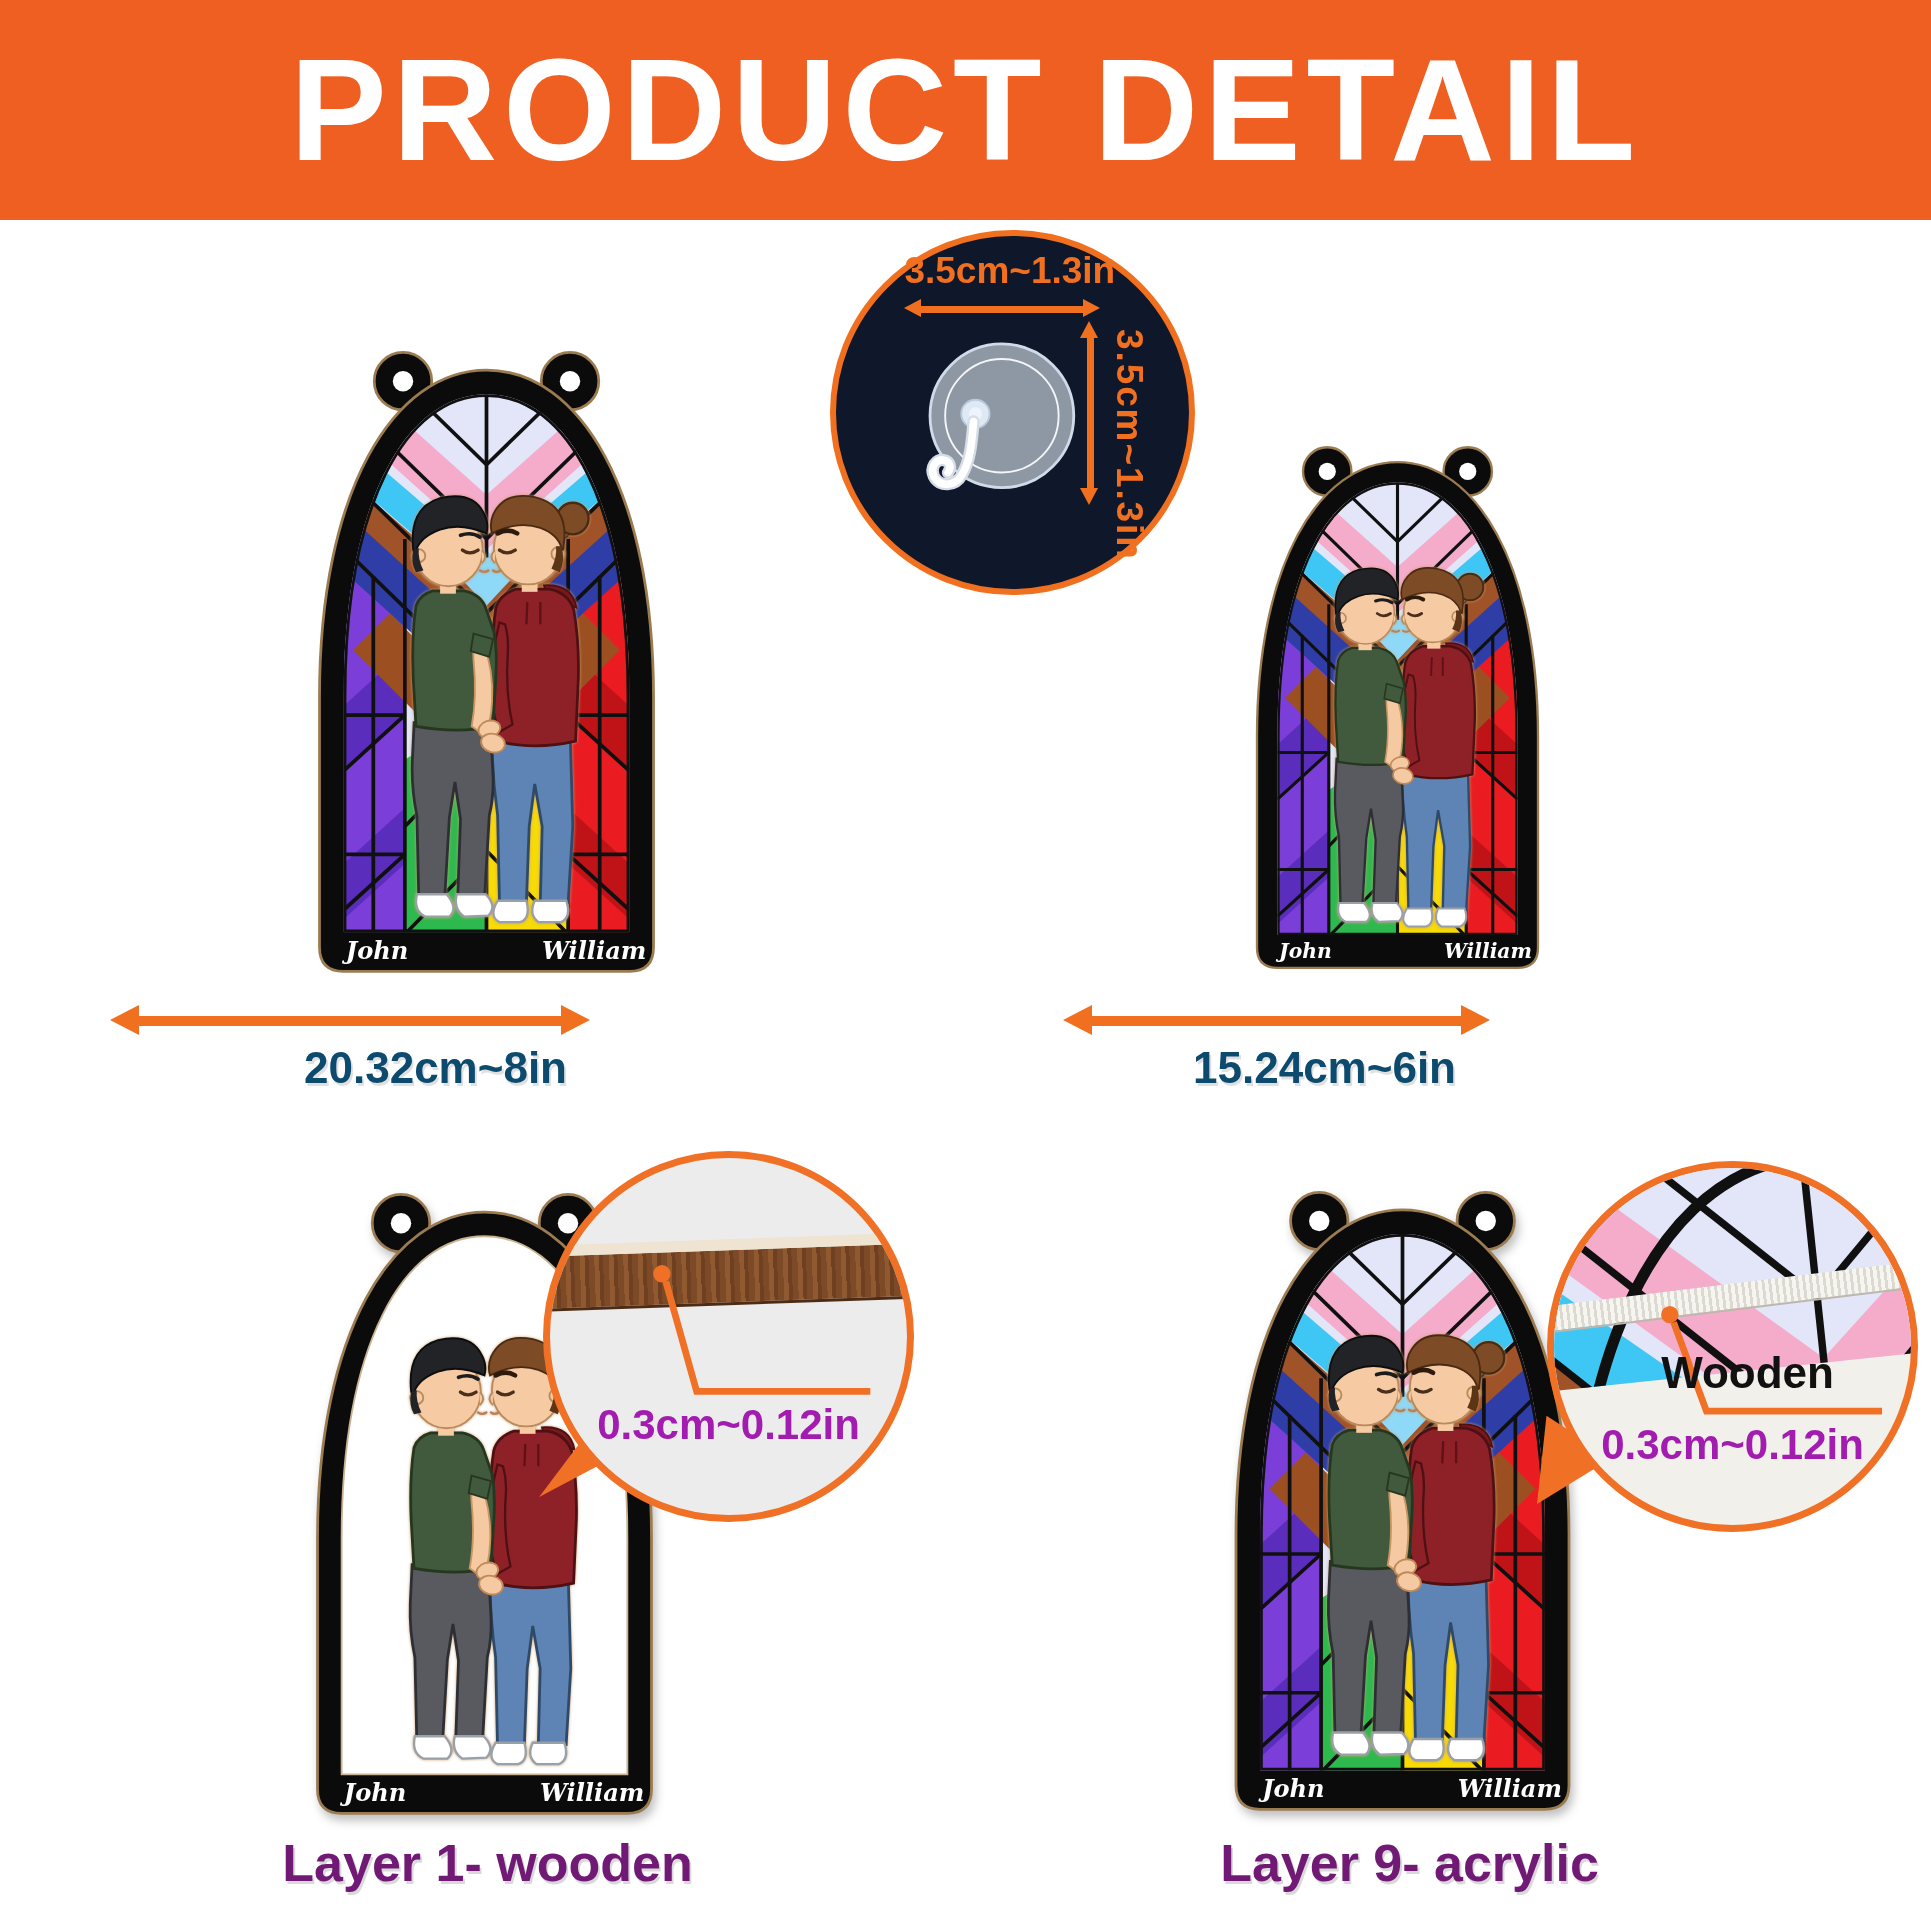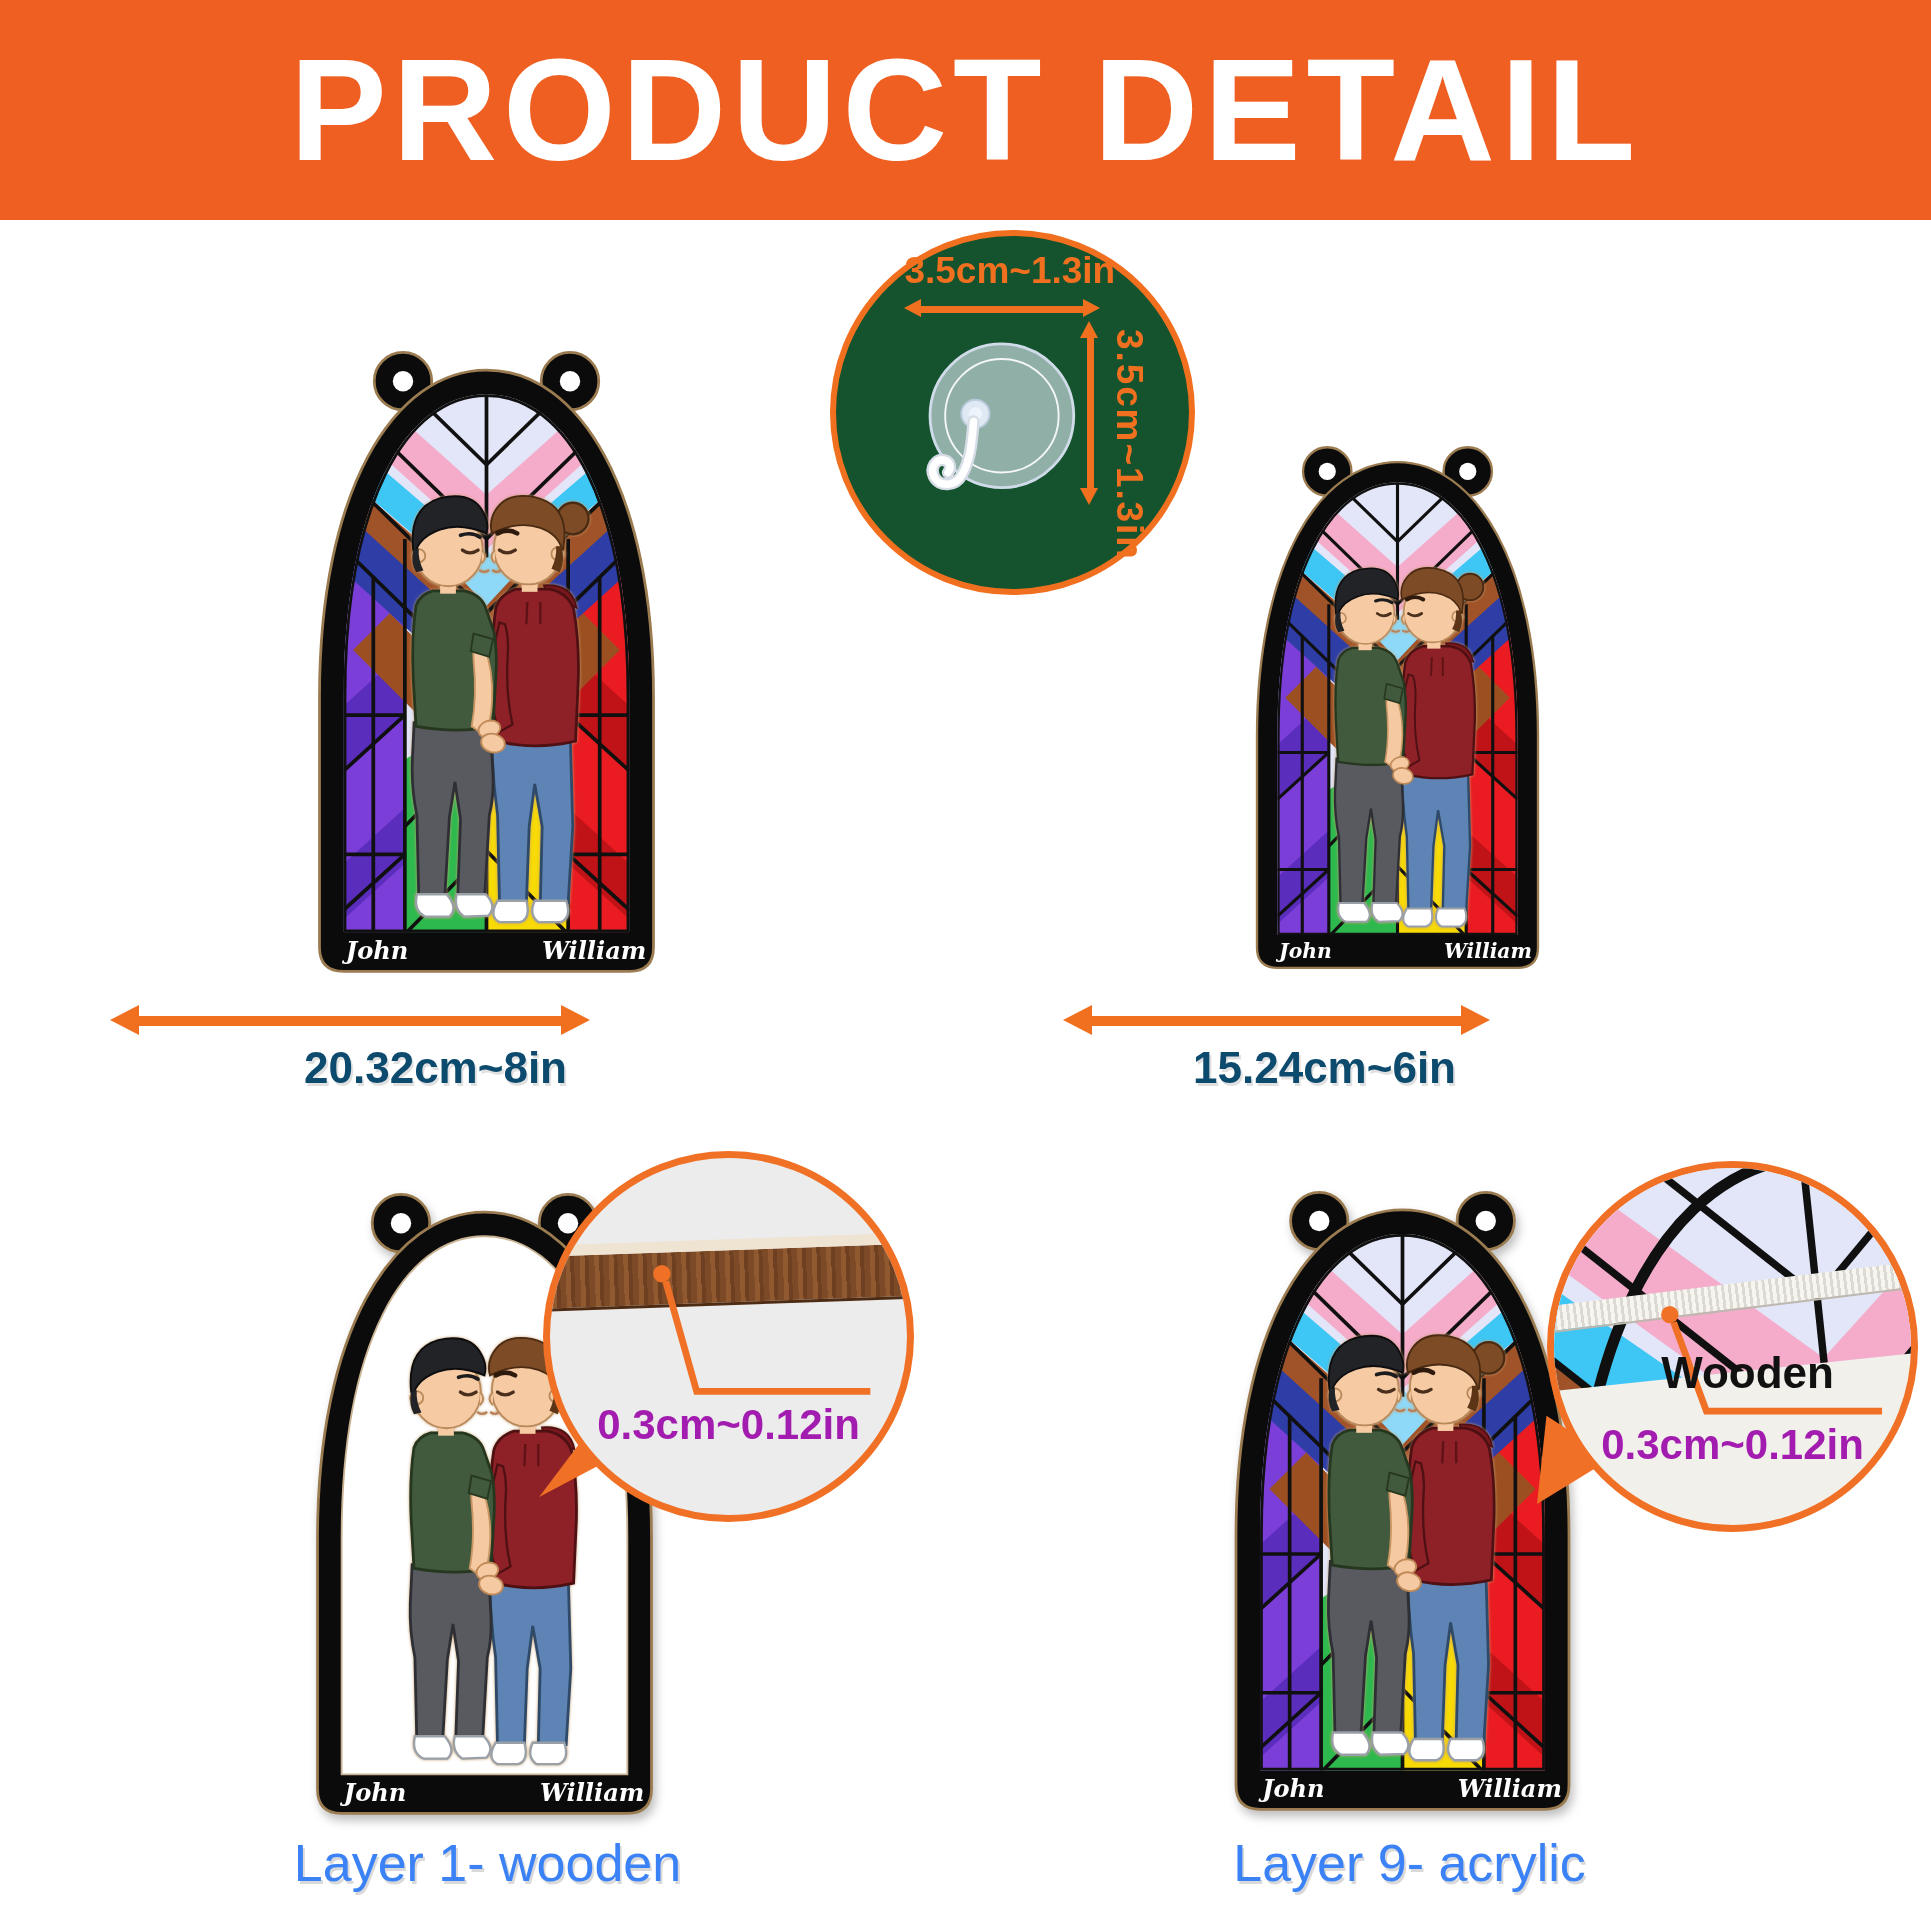--- a/index.html
+++ b/index.html
@@ -19,21 +19,21 @@
   .dimarrow{position:absolute;height:9.7px;background:#F1701F;border-radius:4.8px;}
   .dimarrow::before,.dimarrow::after{content:'';position:absolute;top:-10.6px;width:0;height:0;
     border-top:15.4px solid transparent;border-bottom:15.4px solid transparent;}
   .dimarrow::before{left:-23px;border-right:29px solid #F1701F;}
   .dimarrow::after{right:-23px;border-left:29px solid #F1701F;}
   .dimlabel{position:absolute;text-align:right;font-size:44px;font-weight:bold;color:#0c4a6e;
     text-shadow:1.9px 2.9px 0 rgba(0,0,0,0.12);}
 
   
   .hookcircle{position:absolute;left:830px;top:230px;width:353px;height:353px;border-radius:50%;
-    border:6.8px solid #F1701F;background:#14532d;z-index:3;}
+    border:6.8px solid #F1701F;background:#0f172a;z-index:3;}
   .hook-toplabel{position:absolute;left:19.3px;top:13.5px;width:309px;text-align:center;
     color:#F1701F;font-size:37px;font-weight:bold;}
   .harrow{position:absolute;left:83px;top:70px;width:166px;height:6.8px;background:#F1701F;}
   .harrow::before,.harrow::after{content:'';position:absolute;top:-6.8px;width:0;height:0;
     border-top:9.7px solid transparent;border-bottom:9.7px solid transparent;}
   .harrow::before{left:-15.4px;border-right:17.4px solid #F1701F;}
   .harrow::after{right:-15.4px;border-left:17.4px solid #F1701F;}
   .hook-sidelabel{position:absolute;left:272px;top:93px;height:183px;writing-mode:vertical-rl;
     color:#F1701F;font-size:37px;font-weight:bold;letter-spacing:1.9px;}
   .varrow{position:absolute;left:251px;top:100px;width:6.8px;height:154px;background:#F1701F;}
@@ -58,21 +58,21 @@
     background:repeating-linear-gradient(90deg,#dcd9d2 0 2.9px,#f7f5f0 2.9px 6.8px);
     border-bottom:2.9px solid #bdb8ae;}
   .callout-svg{position:absolute;left:0;top:0;}
   .pointer{position:absolute;background:#F07026;z-index:4;}
   .pointer.wood{left:533px;top:1408px;width:77px;height:89px;
     clip-path:polygon(8% 100%,95% 0%,100% 58%);}
   .pointer.acry{left:1537px;top:1412px;width:79px;height:92px;
     clip-path:polygon(0% 100%,12% 4%,95% 50%);}
 
   
-  .caption{position:absolute;text-align:center;font-size:52px;font-weight:normal;color:#3b82f6;
+  .caption{position:absolute;text-align:center;font-size:52px;font-weight:bold;color:#701a75;
     text-shadow:1.9px 2.9px 0 rgba(0,0,0,0.15);}
 
   .hidden-defs{position:absolute;width:0;height:0;overflow:hidden;}
 </style>
 </head>
 <body>
 
 <svg class="hidden-defs" xmlns="http://www.w3.org/2000/svg">
   <defs>
     <clipPath id="glassclip">

